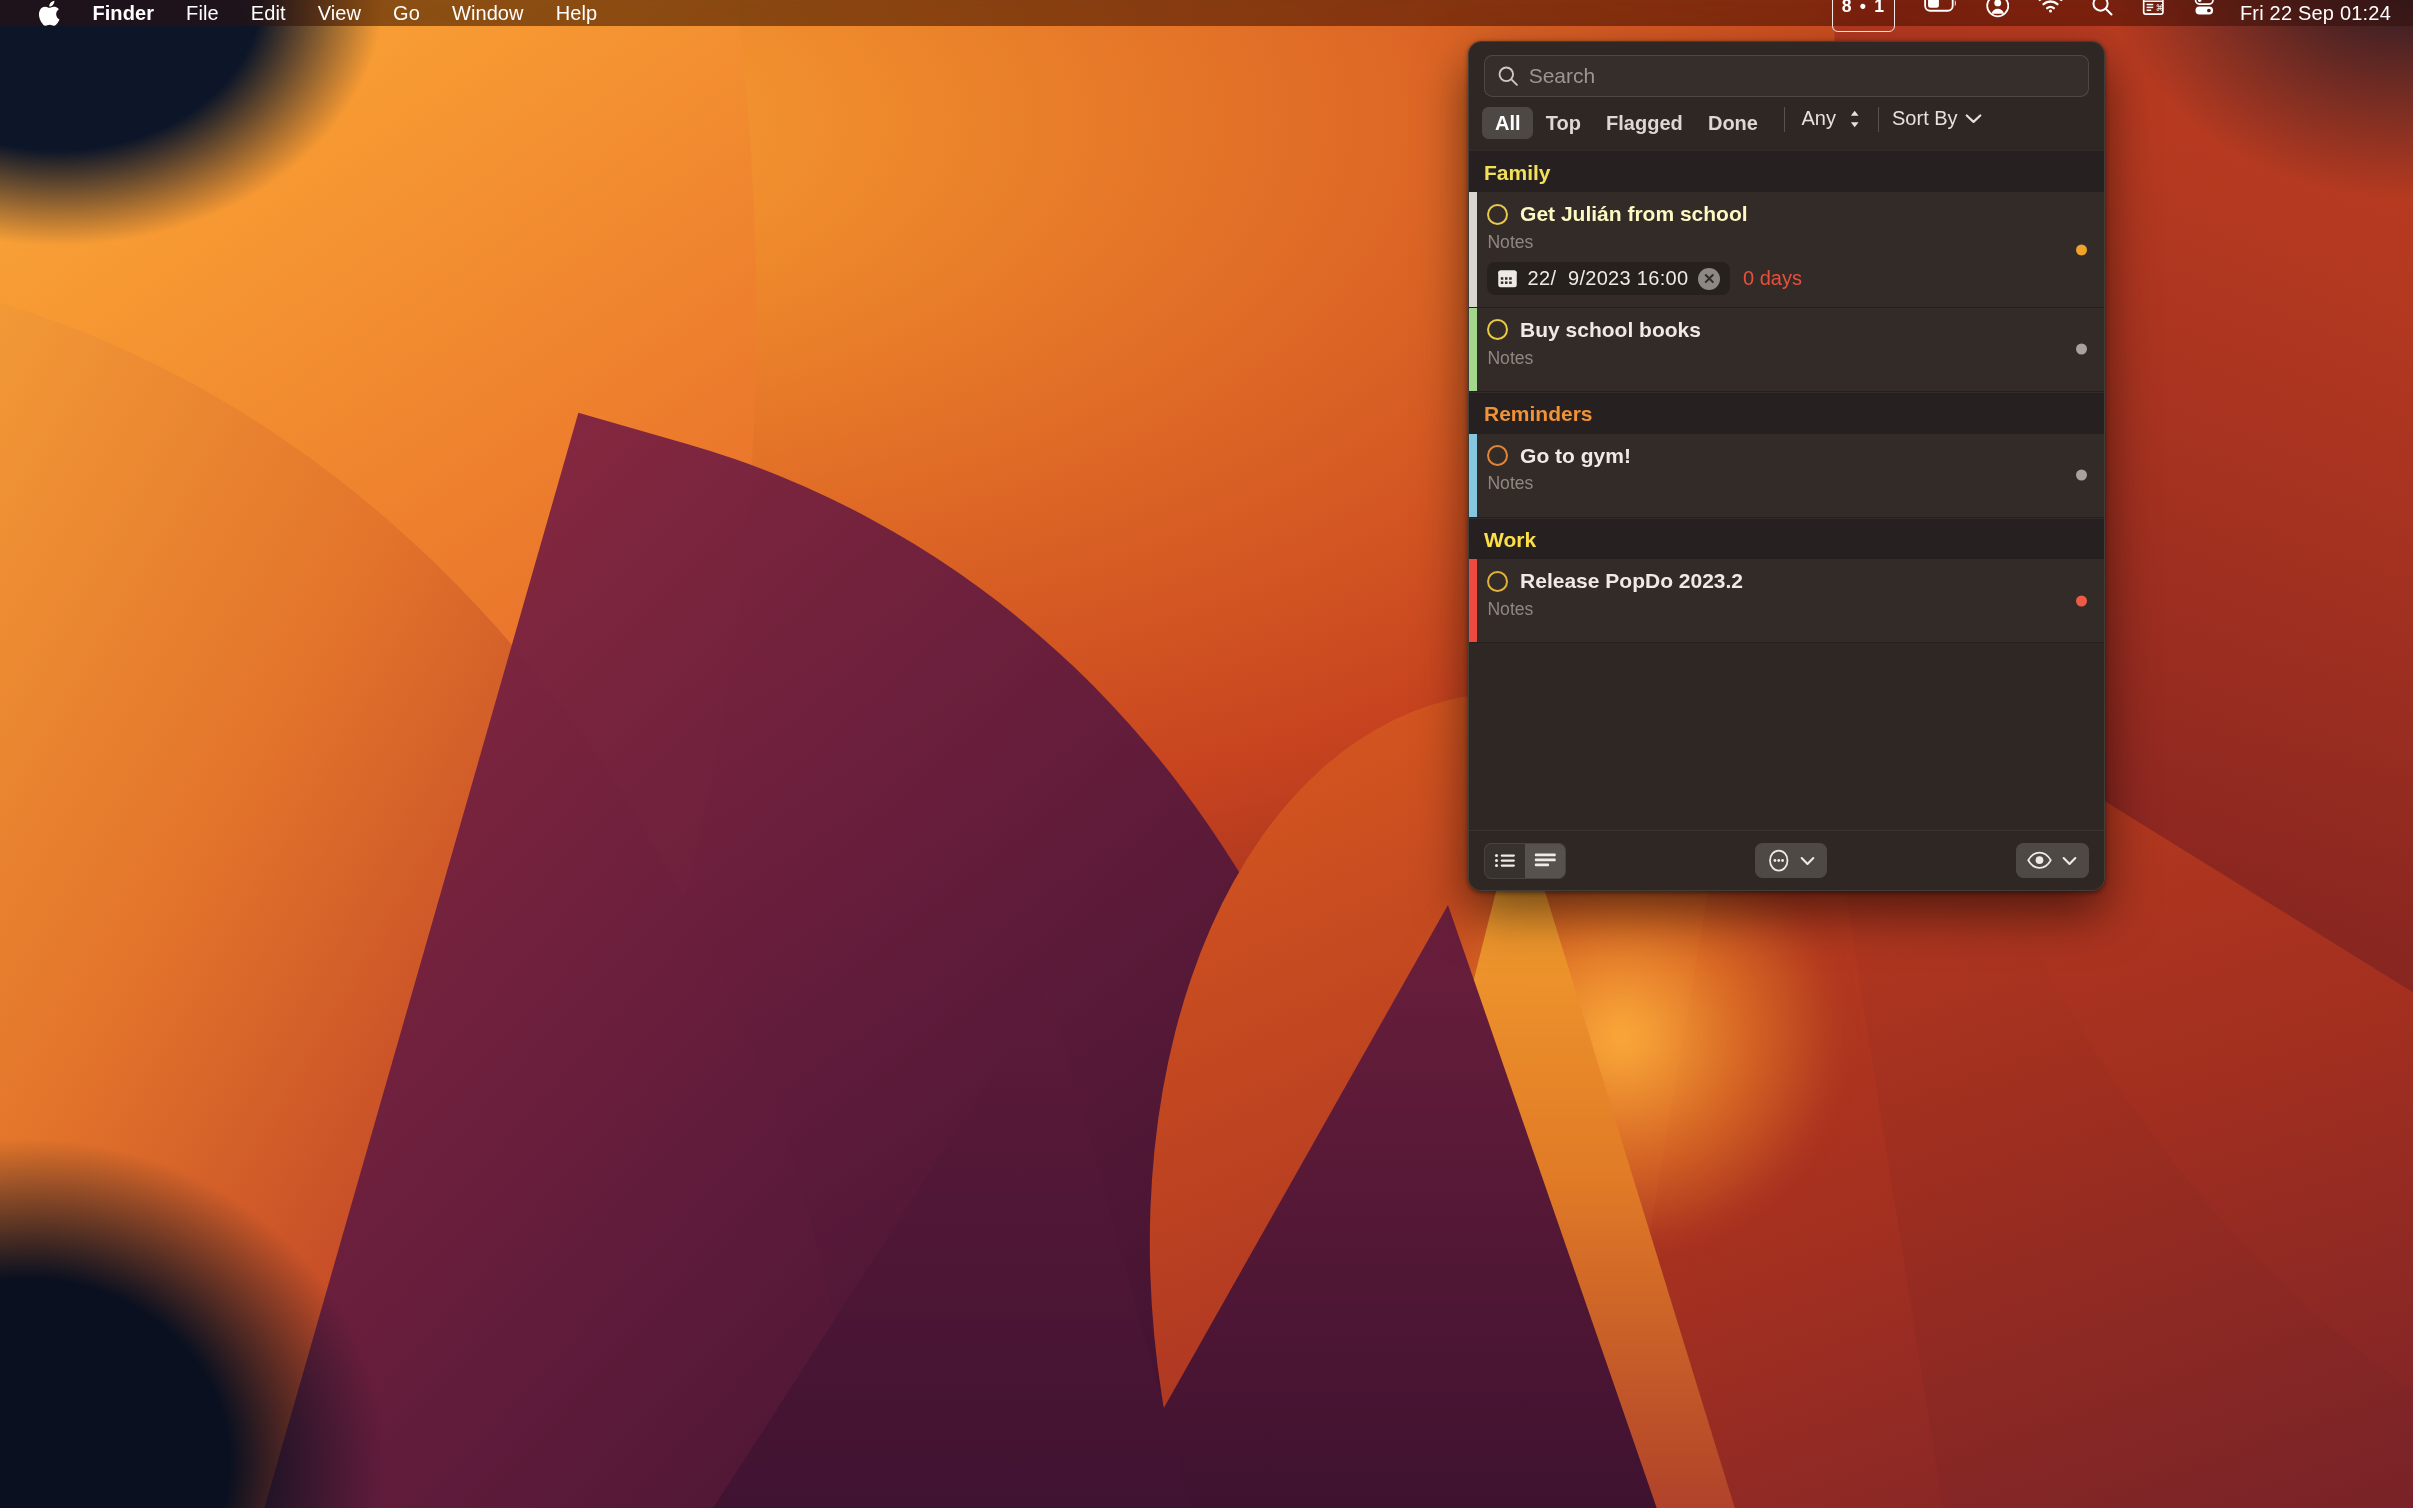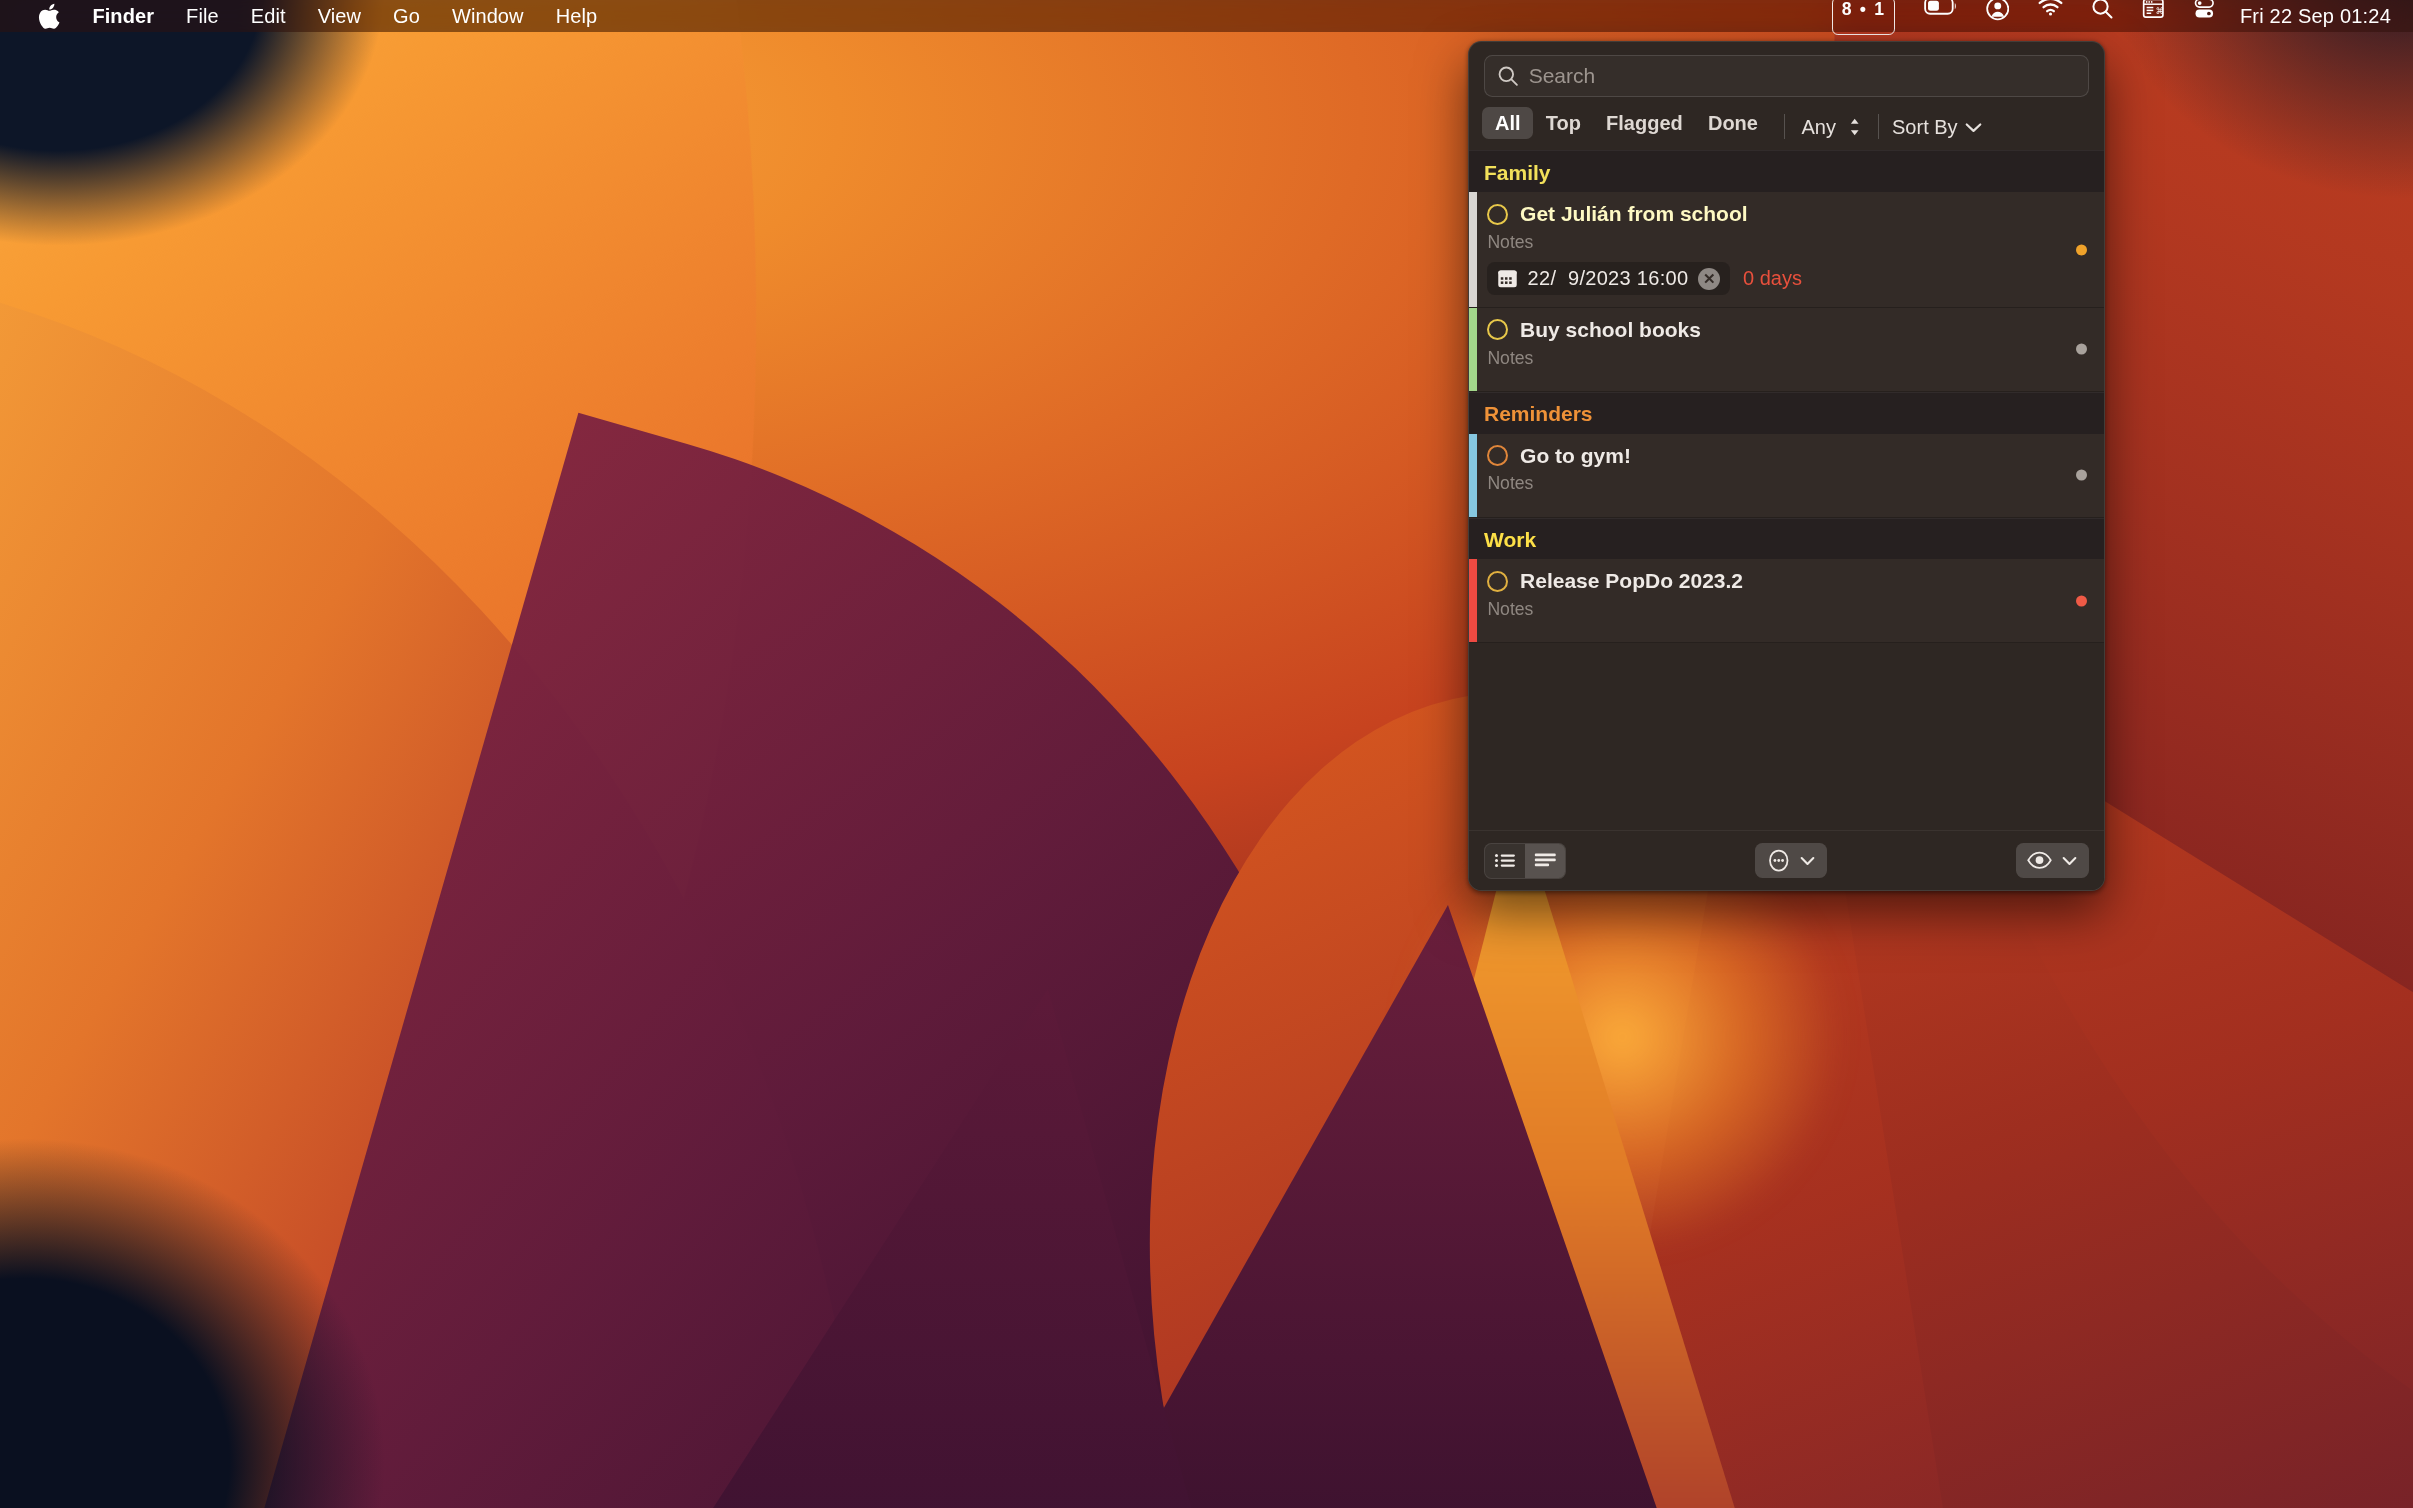--- a/index.html
+++ b/index.html
@@ -96,21 +96,21 @@
     clip-path:polygon(70% 0, 100% 100%, 0 100%);
   }
   .glow{
     left:1358px; top:855px; width:587px; height:520px;
     background:radial-gradient(50% 55% at 45% 35%, rgba(255,178,60,.95) 0%, rgba(245,140,40,.55) 42%, rgba(230,110,35,0) 75%);
     filter:blur(13.4px);
   }
 
   
   #menubar{
-    position:absolute; top:0; left:0; right:0; height:32px;
+    position:absolute; top:0; left:0; right:0; height:26px;
     background:rgba(48,18,12,.55);
     backdrop-filter:saturate(160%) blur(18.4px);
     -webkit-backdrop-filter:saturate(160%) blur(18.4px);
     display:flex; align-items:center;
     color:#fff; z-index:50;
     font-size:20px;
   }
   .mb-left{ display:flex; align-items:center; gap:0; padding-left:22px; }
   .mb-item{
     padding:0 16px; height:38px; display:flex; align-items:center;
@@ -152,21 +152,21 @@
   }
   .search-box svg{ flex:0 0 auto; }
   .search-input{
     flex:1; background:transparent; border:0; outline:0;
     color:#ded8d3; font-size:21px; font-family:inherit;
   }
   .search-input::placeholder{ color:#9d958f; }
 
   
   .filters{
-    display:flex; align-items:flex-end;
+    display:flex; align-items:flex-start;
     padding:10px 13.4px 11.7px; gap:0;
     font-size:20px;
   }
   .f-tab{
     padding:4.2px 12.6px; border-radius:6.7px; color:#ded8d3;
     font-weight:700; cursor:default; white-space:nowrap;
   }
   .f-tab.active{ background:rgba(255,255,255,.155); color:#fff; }
   .f-sep{
     width:0.8px; height:25px; background:rgba(255,255,255,.2);

